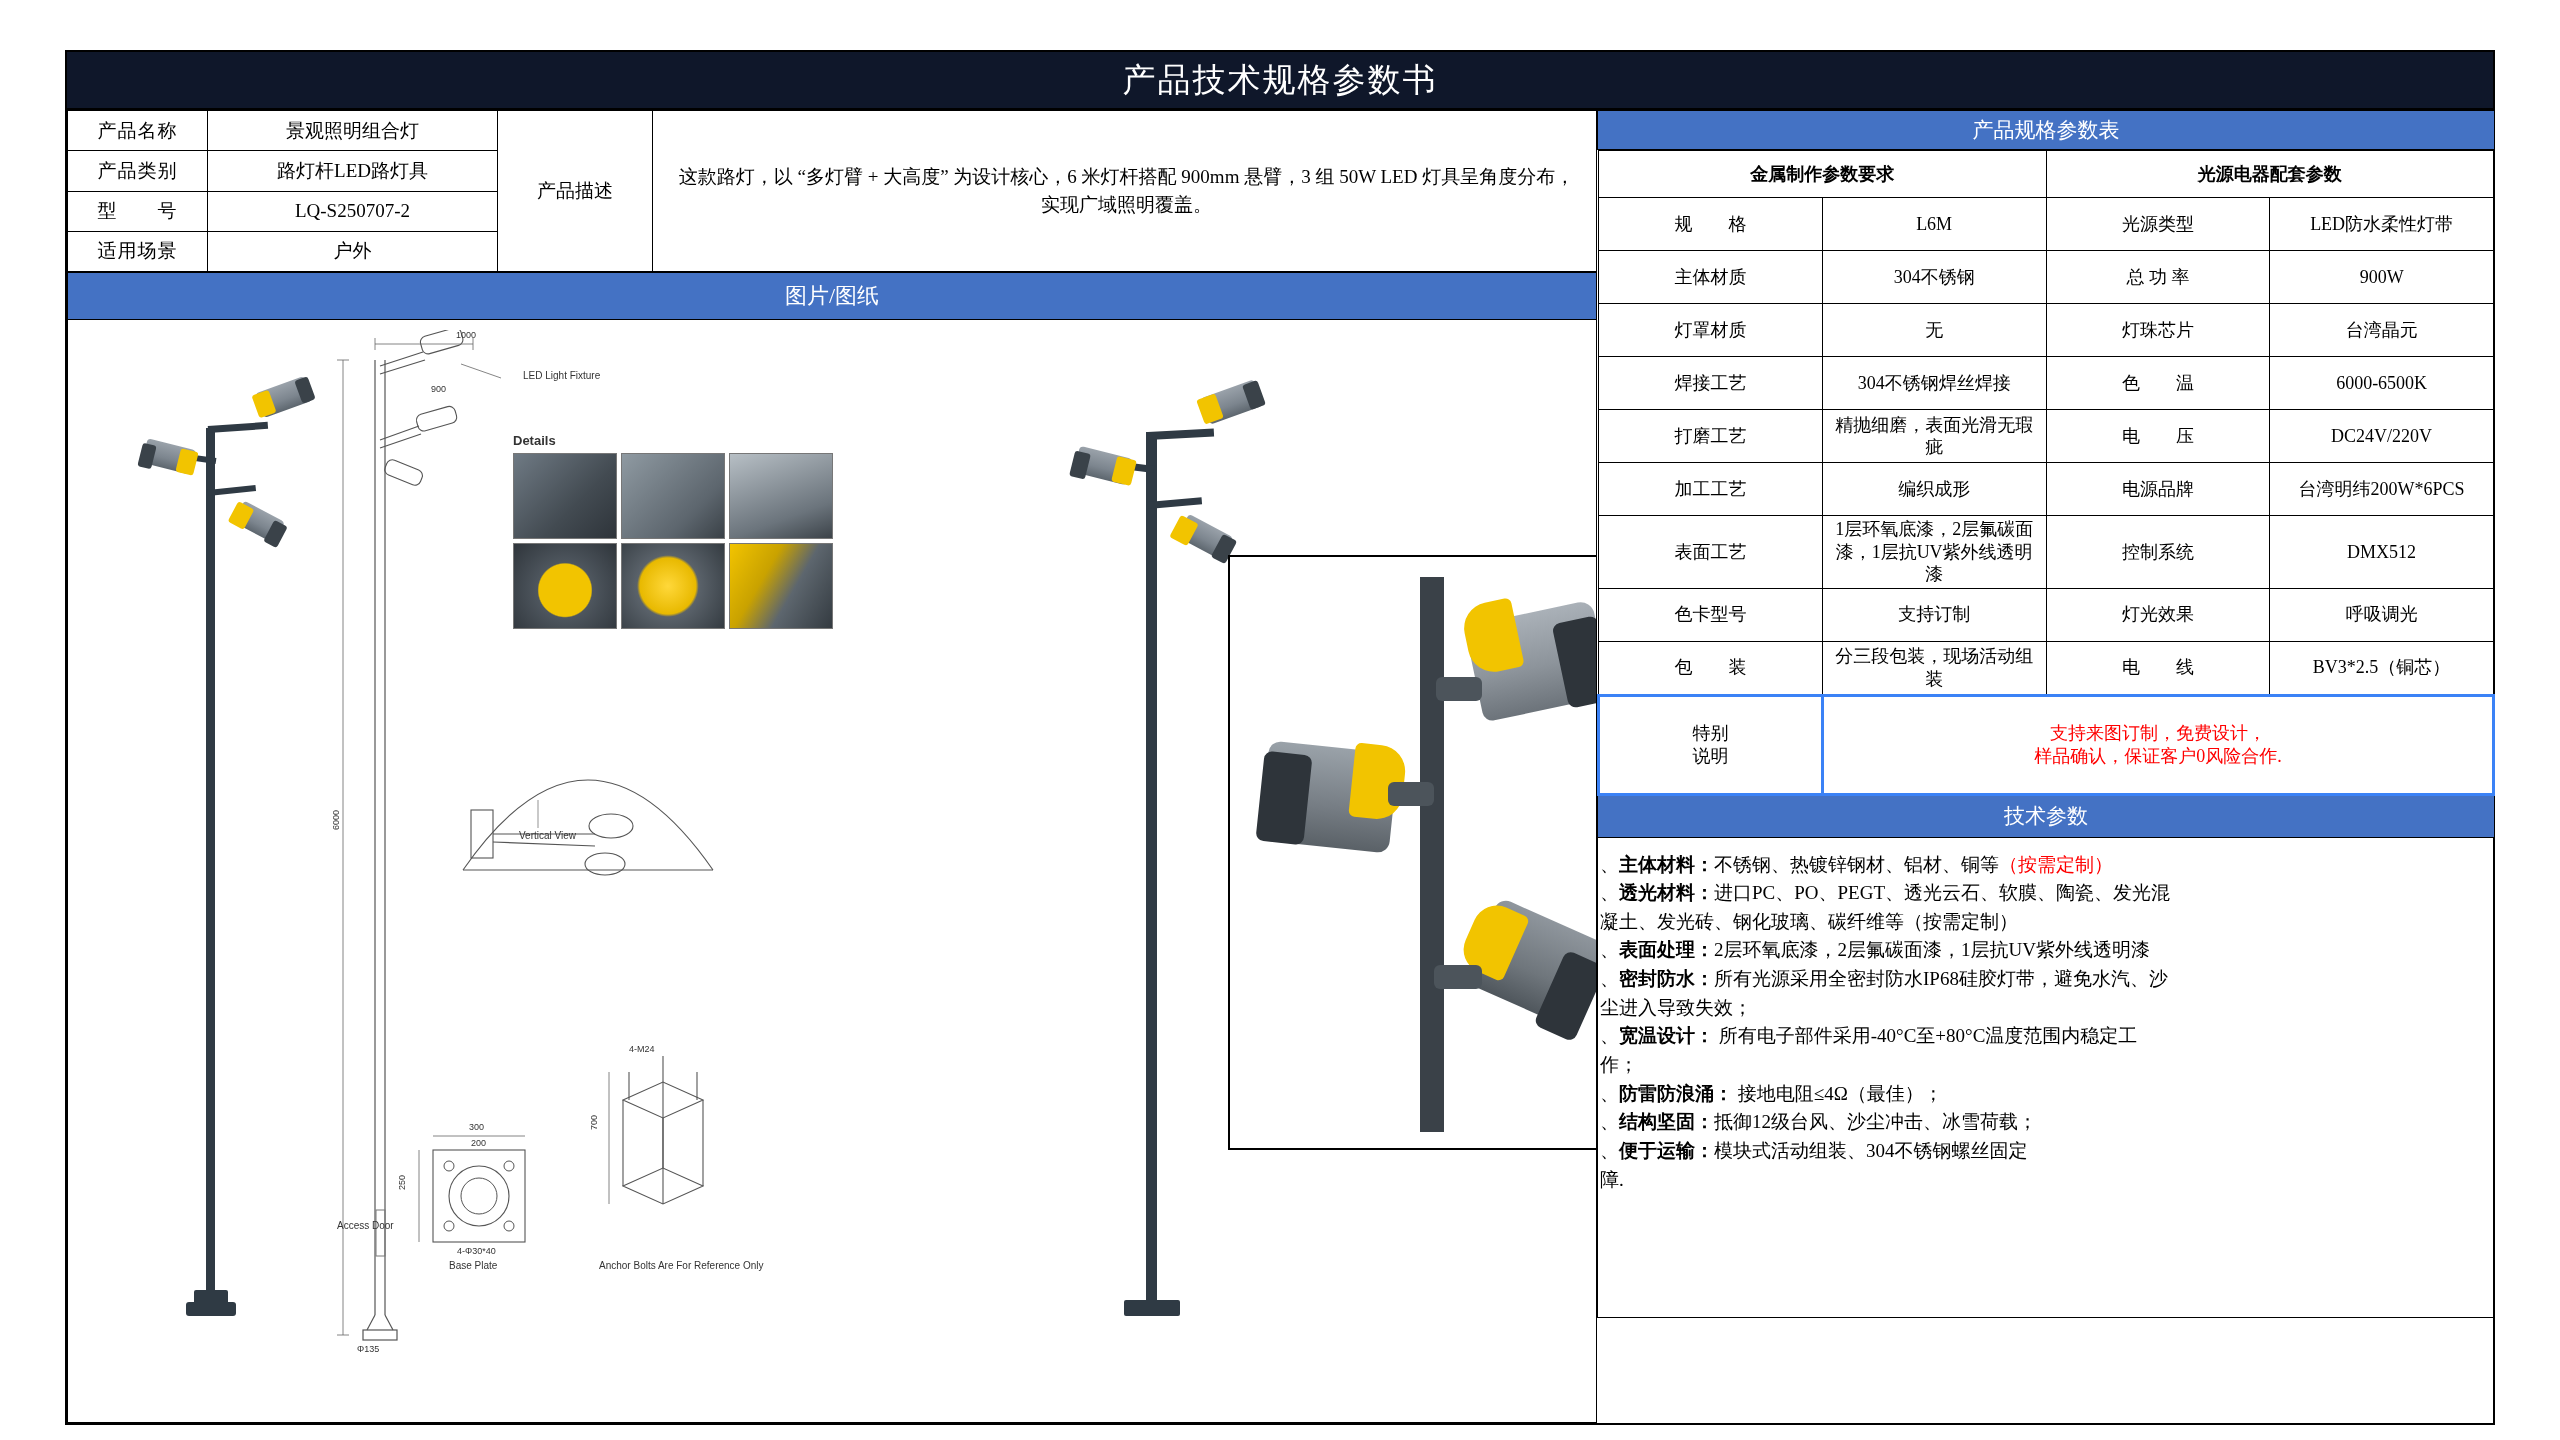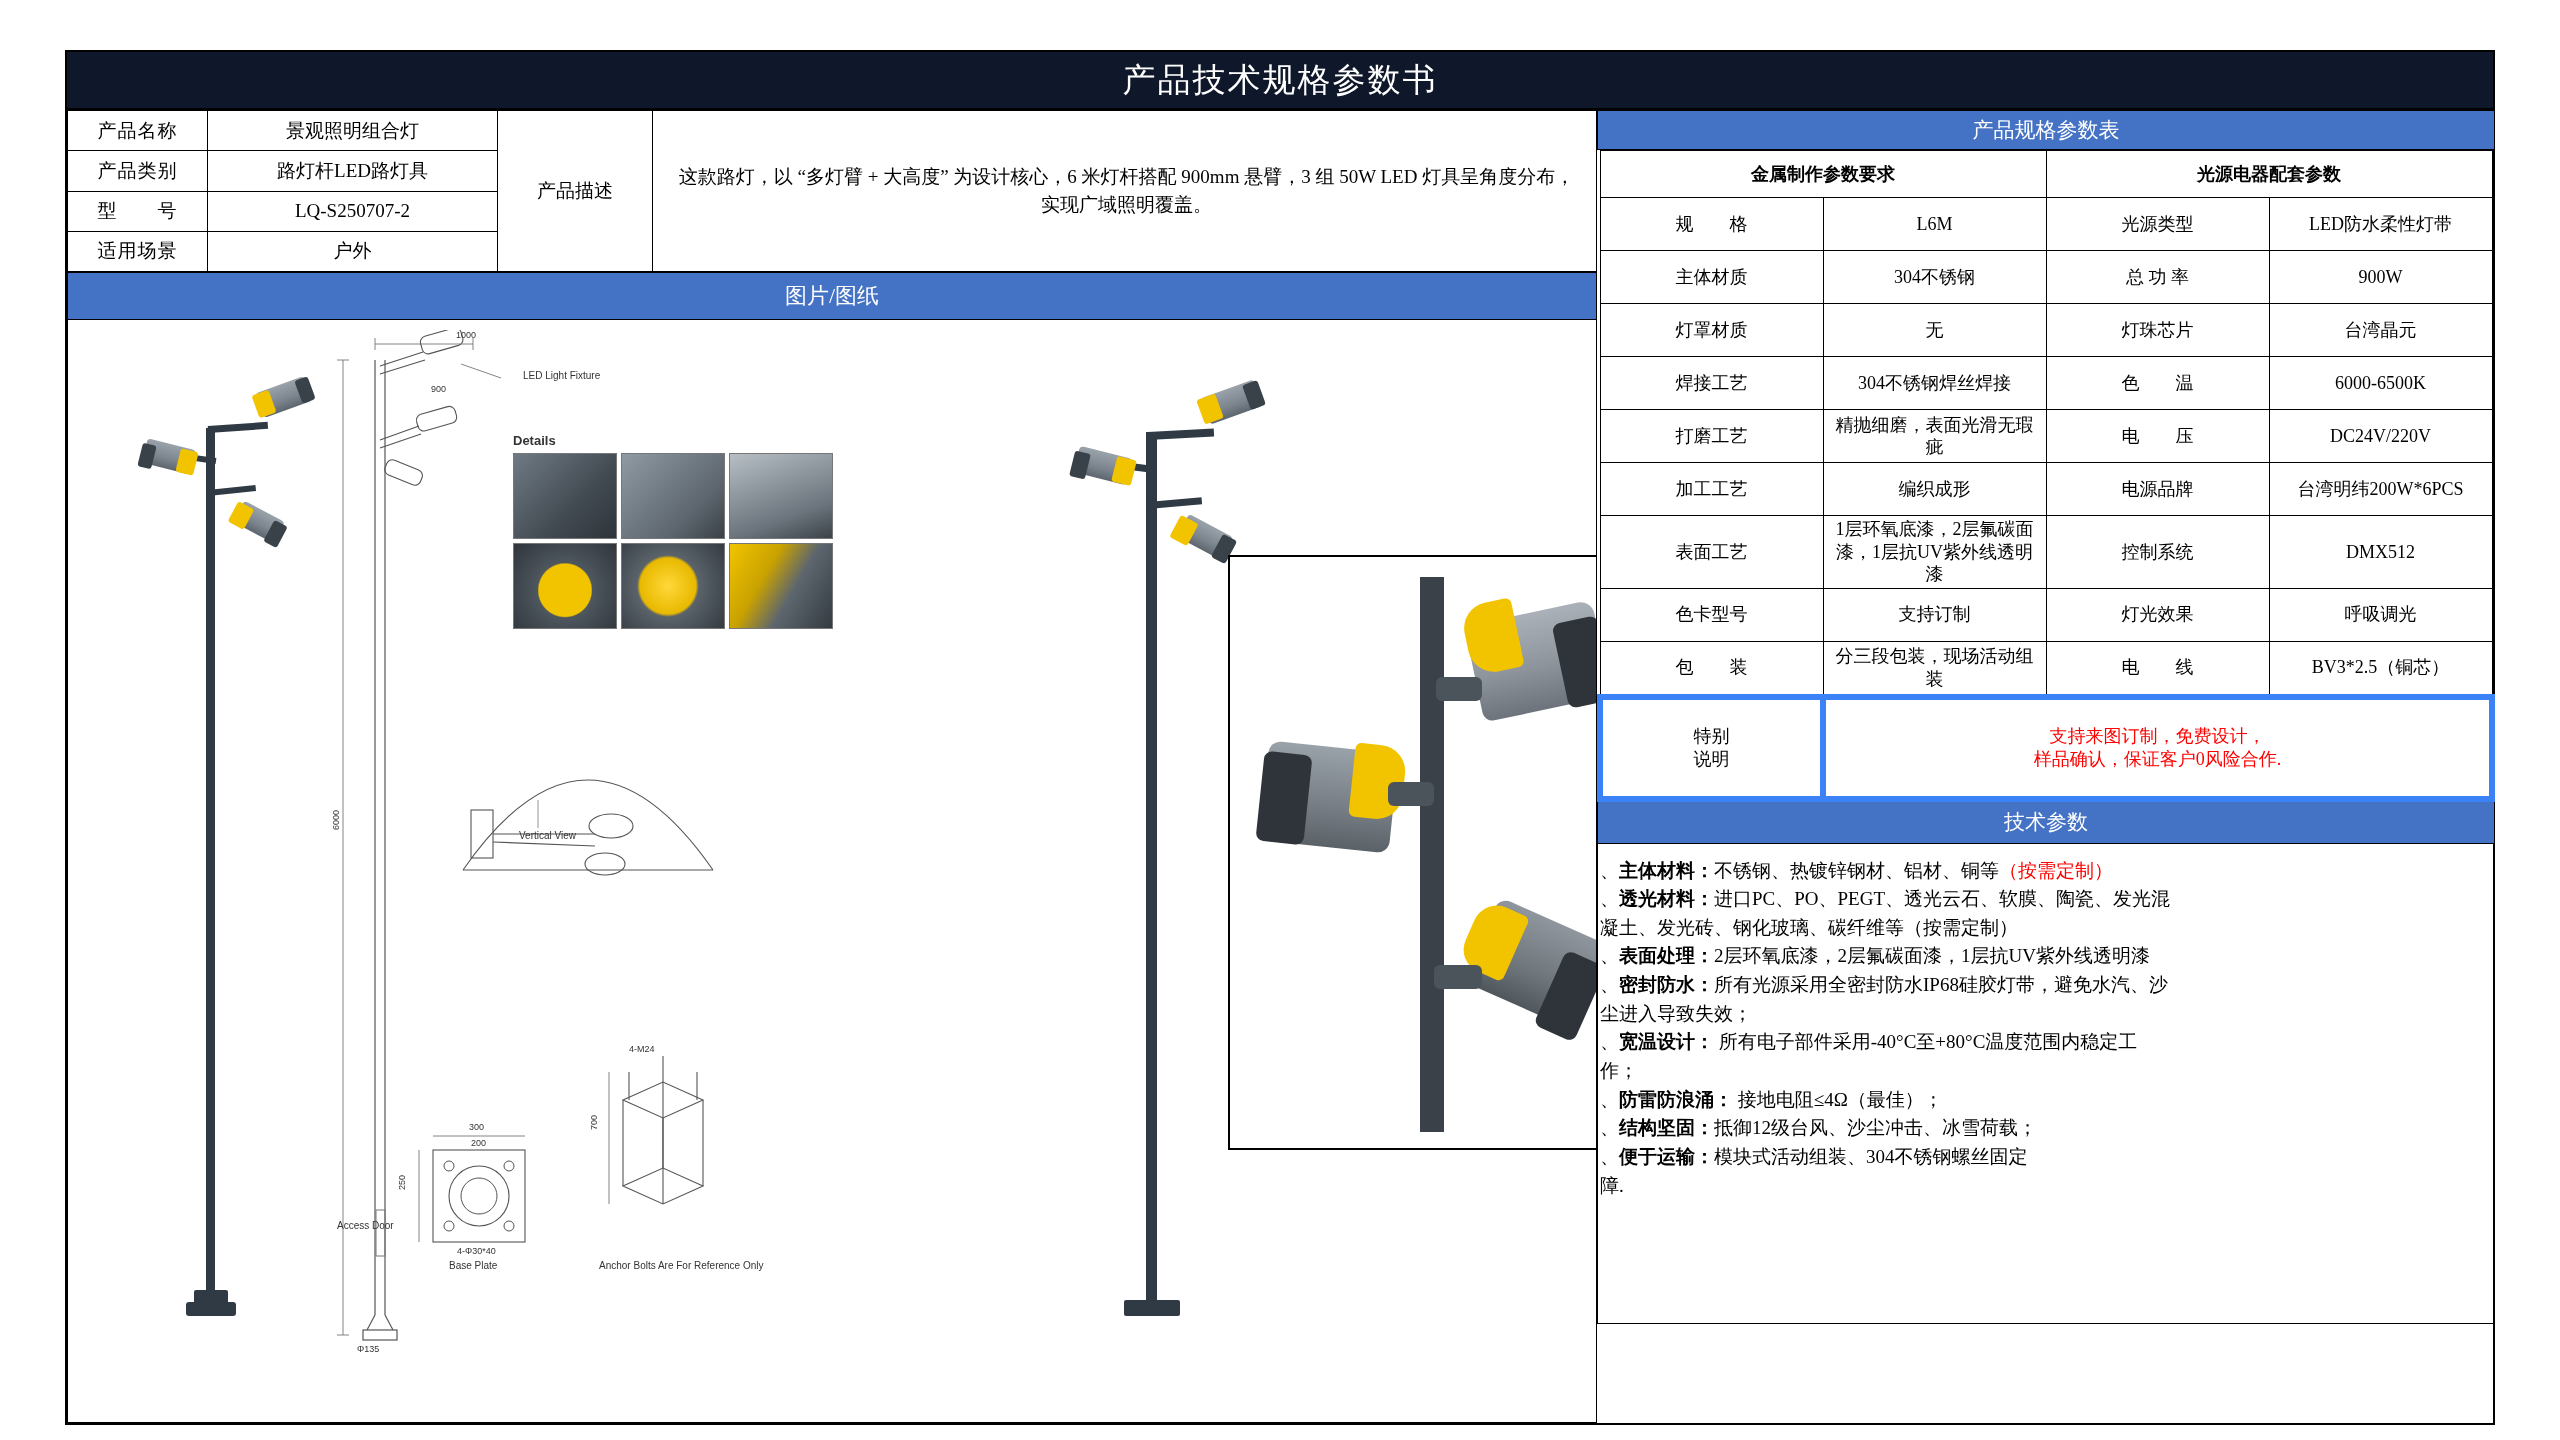--- a/index.html
+++ b/index.html
@@ -153,21 +153,21 @@
   }
   .spec-table td.hdr {
     font-weight: bold;
     height: 42px;
   }
   .col-a { width: 150px; }
   .col-b { width: 300px; }
   .col-c { width: 150px; }
   .col-d { width: 296px; }
   .special-row td {
-    border: 6px solid #3b82f6;
+    border: 3px solid #3b82f6;
     vertical-align: middle;
   }
   .special-label {
     width: 150px;
     font-size: 19px;
     font-family: "Liberation Serif", serif;
     text-align: center;
     line-height: 1.3;
   }
   .special-text {

